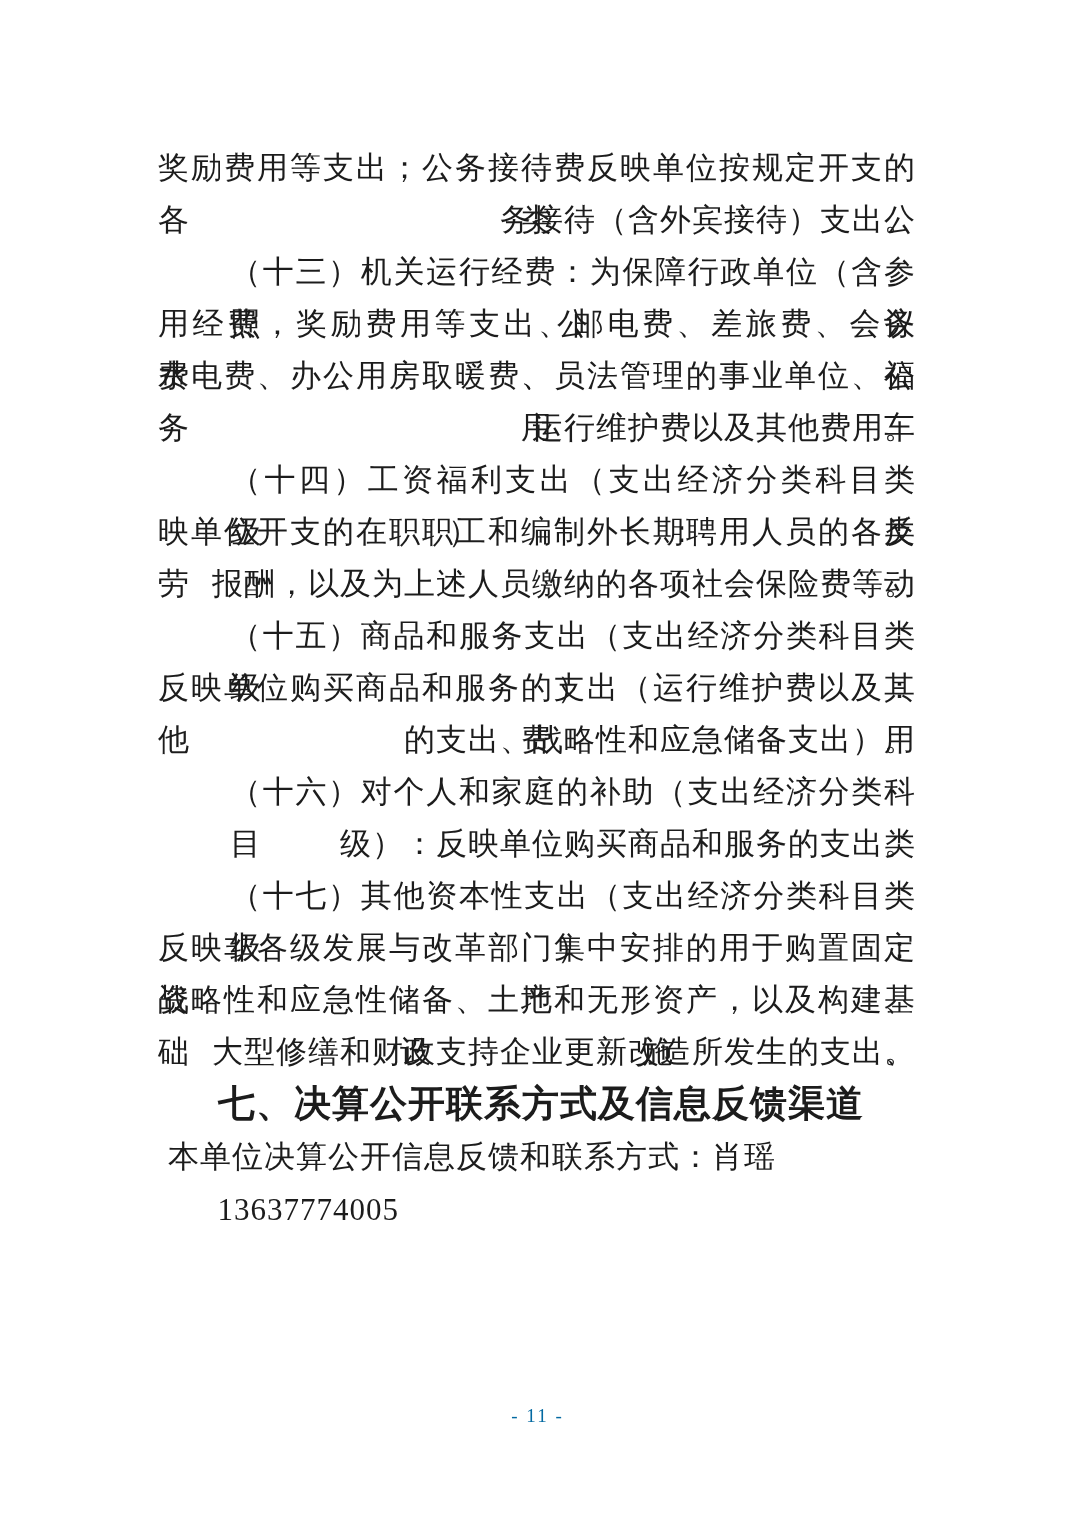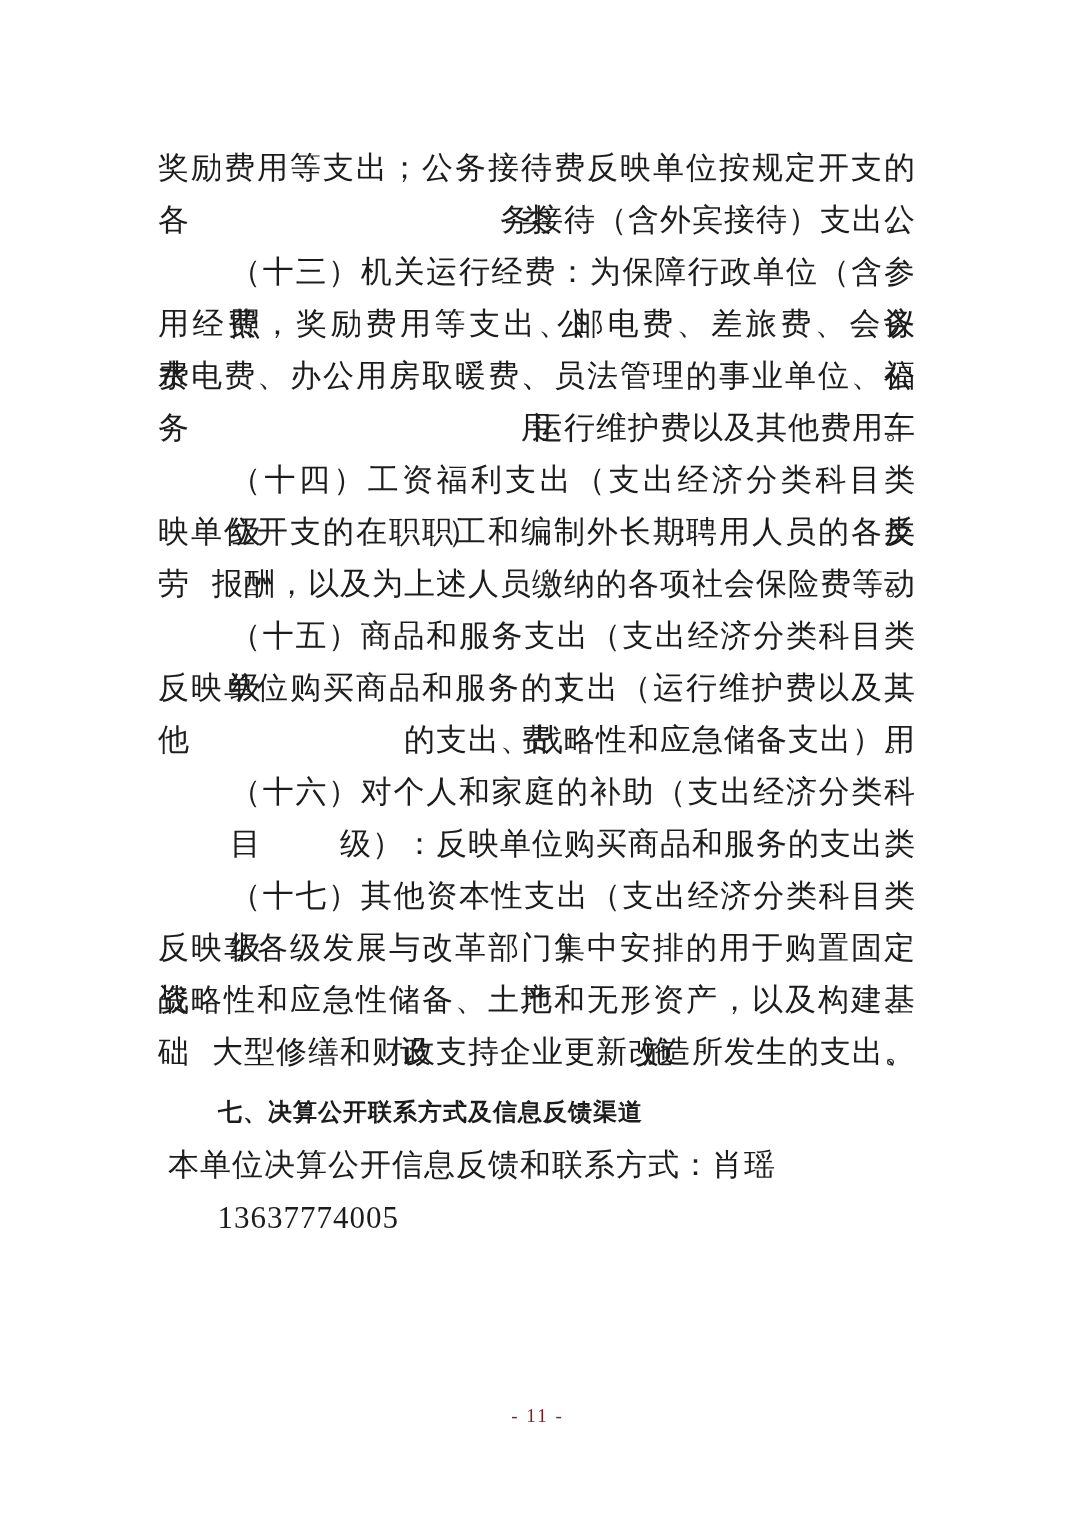--- a/index.html
+++ b/index.html
@@ -37,47 +37,46 @@
   }
   .line.ind {
     padding-left: 72px;
   }
   .line .b {
     font-weight: normal;
   }
   .heading-line {
     font-family: "Liberation Sans", "DejaVu Sans", sans-serif;
     font-weight: bold;
-    font-size: 24px;
+    font-size: 37px;
     line-height: 52px;
     height: 52px;
     padding-left: 60px;
     letter-spacing: 1px;
-    margin-top: 8px;
   }
   .contact-line {
     font-size: 31px;
     line-height: 53px;
     height: 53px;
     letter-spacing: 1px;
     margin-left: 10px;
   }
   .contact-line .phone {
     margin-left: 1.6em;
     font-family: "Liberation Serif", "DejaVu Serif", serif;
   }
   .footer {
     position: absolute;
     top: 1405px;
     left: 0;
     width: 100%;
     text-align: center;
     font-size: 19px;
     letter-spacing: 2px;
-    color: #7f1d1d;
+    color: #0369a1;
   }
 </style>
 </head>
 <body>
 
 <div class="page">
   <div class="body-text">
 
     <div class="line j"><span>奖励费用等支出；公务接待费反映单位按规定开支的各类公</span></div>
     <div class="line"><span>务接待（含外宾接待）支出。</span></div>

